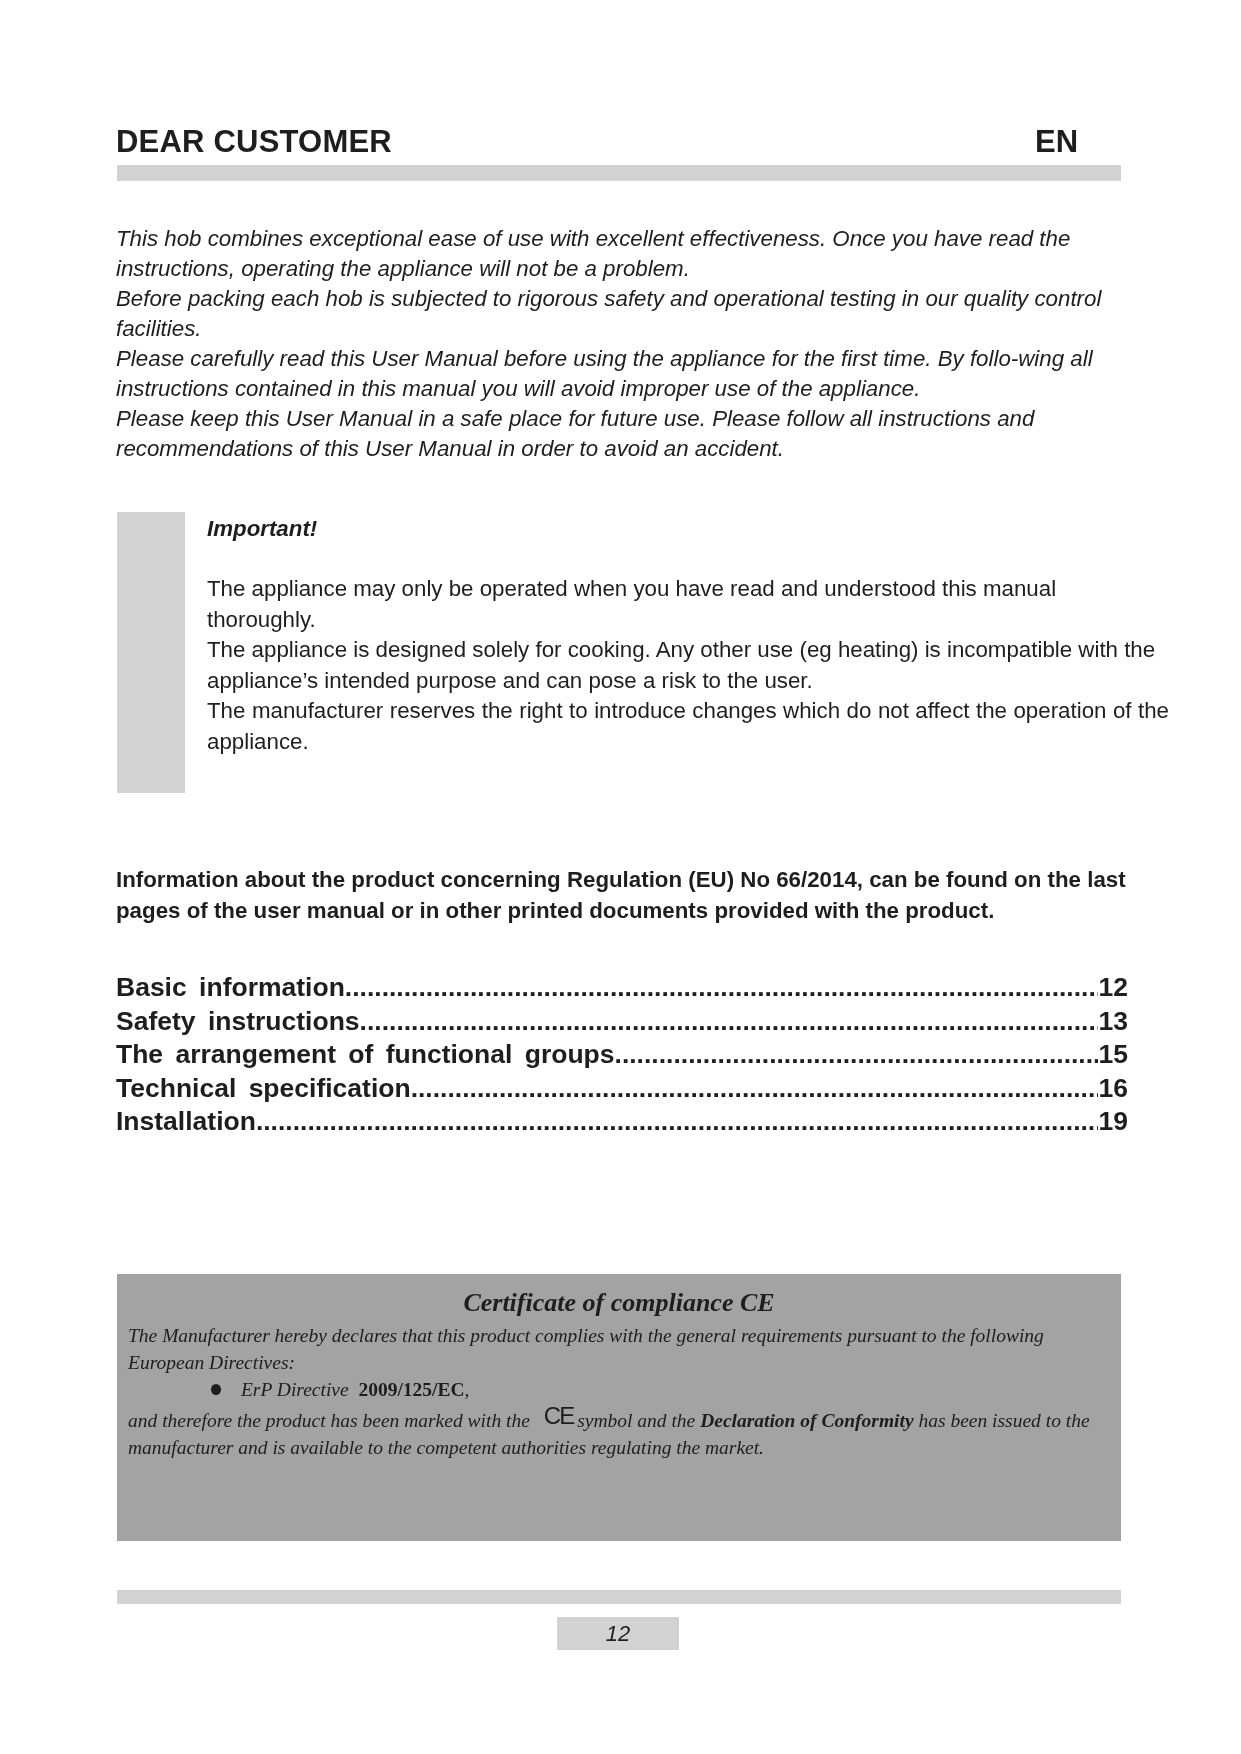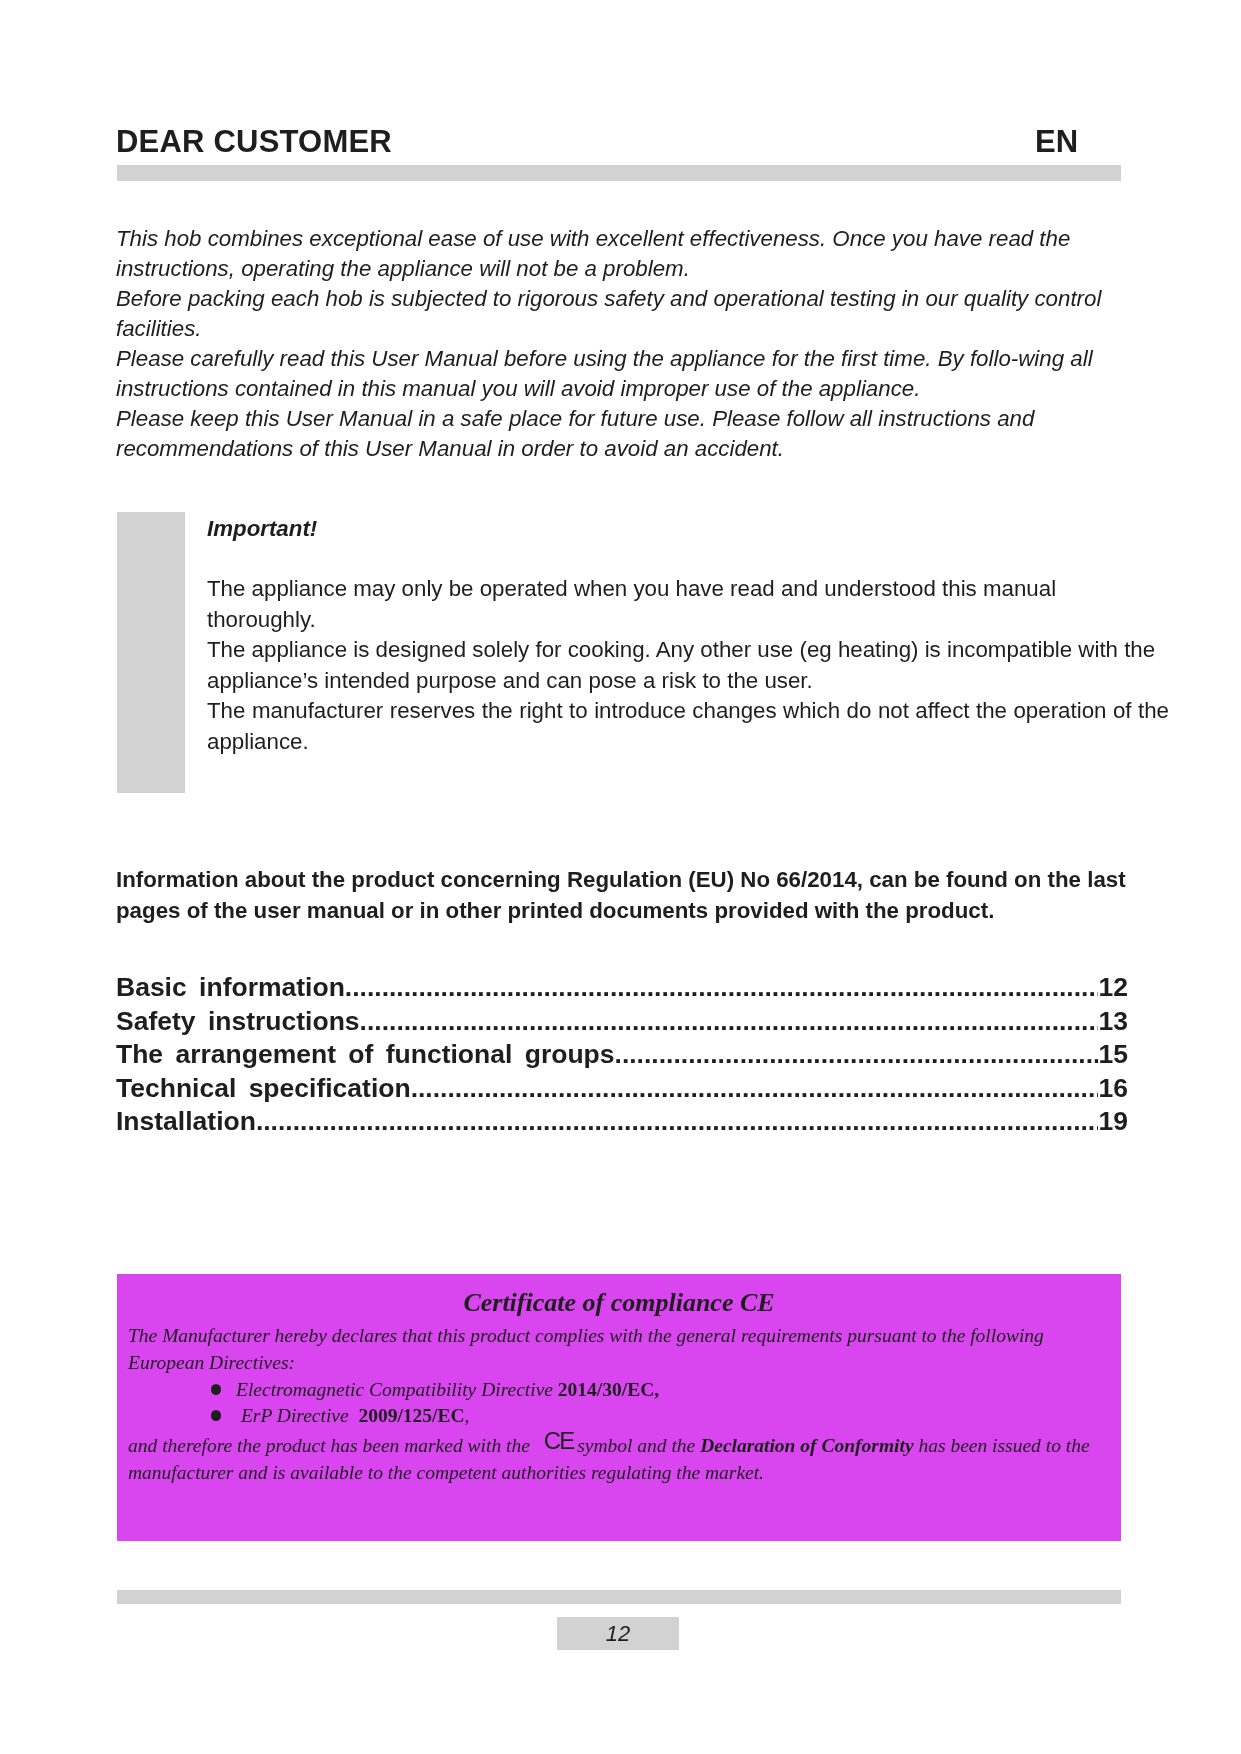--- a/index.html
+++ b/index.html
@@ -15,21 +15,21 @@
   .imp-title { left: 207px; top: 516px; font-size: 22.3px; font-weight: bold; font-style: italic; }
   .imp-body { left: 207px; top: 574px; width: 962px; font-size: 22.3px; line-height: 30.5px; }
   .imp-body p { margin: 0; }
   .imp-body .justify { text-align: justify; text-align-last: left; }
   .info { left: 116px; top: 865px; width: 1010px; font-size: 22.3px; font-weight: bold; line-height: 30.5px; }
   .toc { left: 116px; top: 972px; width: 1012px; font-size: 26.5px; font-weight: bold; }
   .toc-row { display: flex; align-items: baseline; height: 33.5px; white-space: nowrap; }
   .toc-label { word-spacing: 5px; }
   .toc-dots { flex: 1; overflow: hidden; white-space: nowrap; font-size: 26.5px; letter-spacing: 0px; }
   .toc-page { padding-left: 1px; }
-  .ce-box { left: 117px; top: 1274px; width: 1004px; height: 267px; background: #d946ef; font-family: "Liberation Serif", serif; font-style: italic; color: #1e1e1e; }
+  .ce-box { left: 117px; top: 1274px; width: 1004px; height: 267px; background: #a3a3a3; font-family: "Liberation Serif", serif; font-style: italic; color: #1e1e1e; }
   .ce-title { position: absolute; left: 0; top: 14px; width: 100%; text-align: center; font-size: 26px; font-weight: bold; }
   .ce-text { position: absolute; left: 11px; top: 48px; width: 990px; font-size: 19.5px; line-height: 27px; }
   .ce-text p { margin: 0; }
   .ce-list { list-style: none; margin: 0; padding: 0 0 0 83px; }
   .ce-list li { position: relative; padding-left: 25px; height: 25.5px; }
   .ce-list li::before { content: ""; position: absolute; left: 0; top: 8px; width: 10px; height: 11px; border-radius: 50%; background: #1e1e1e; }
   .bold-up { font-weight: bold; font-style: normal; }
   .bold-it { font-weight: bold; }
   .ce-mark { display: inline-block; font-style: normal; font-family: "Liberation Sans", sans-serif; font-size: 24px; letter-spacing: -2px; vertical-align: 3px; margin: 0 4px 0 14px; }
   .footer-bar { left: 117px; top: 1590px; width: 1004px; height: 14px; }
@@ -86,24 +86,20 @@
     <span class="toc-page">19</span>
   </div>
 </div>
 
 <div class="abs ce-box">
   <div class="ce-title">Certificate of compliance CE</div>
   <div class="ce-text">
     <p>The Manufacturer hereby declares that this product complies with the general requirements pursuant to the following European Directives:</p>
     <ul class="ce-list">
       <li>
-        <span>Electromagnetic Compatibility Directive</span>
-        <span class="bold-up">2014/30/EC,</span>
-      </li>
-      <li>
         &nbsp;<span>ErP Directive</span>&nbsp;
         <span class="bold-up">2009/125/EC</span><span>,</span>
       </li>
     </ul>
     <p>
       <span>and therefore the product has been marked with the</span><span class="ce-mark">CE</span><span>symbol and the</span>
       <span class="bold-it">Declaration of Conformity</span>
       <span>has been issued to the manufacturer and is available to the competent authorities regulating the market.</span>
     </p>
   </div>

